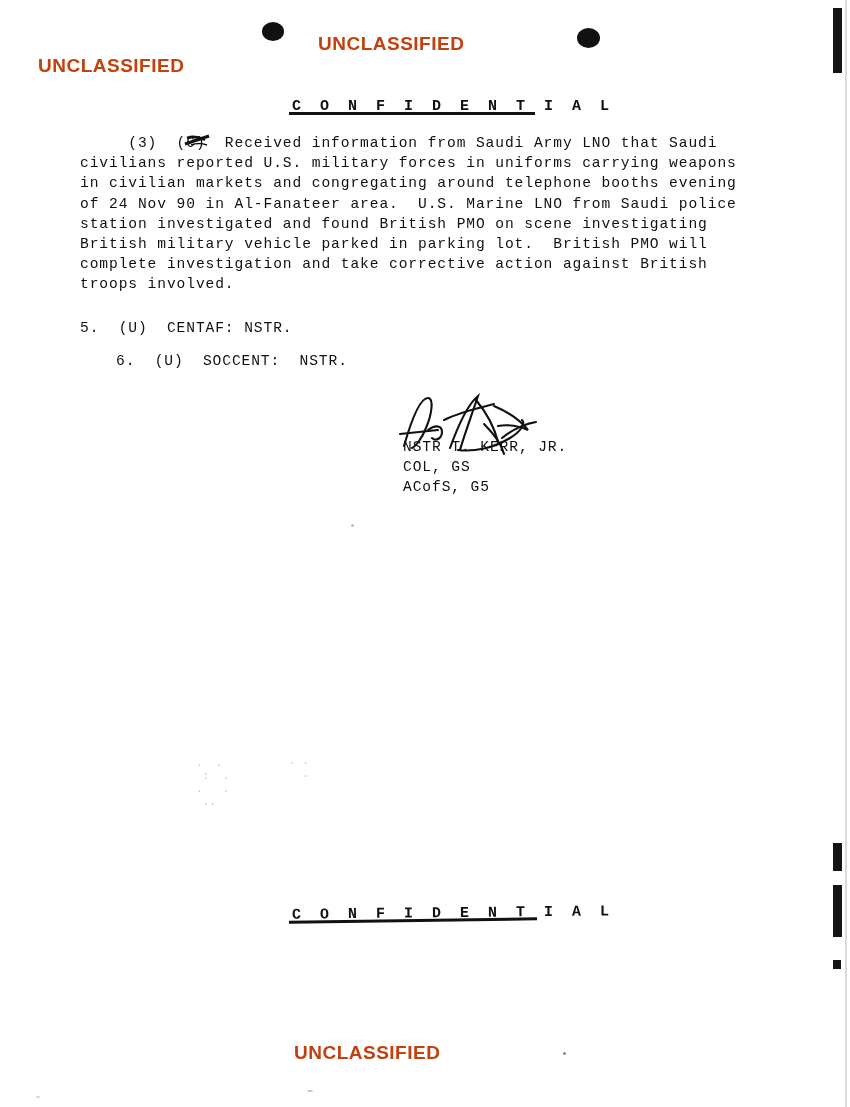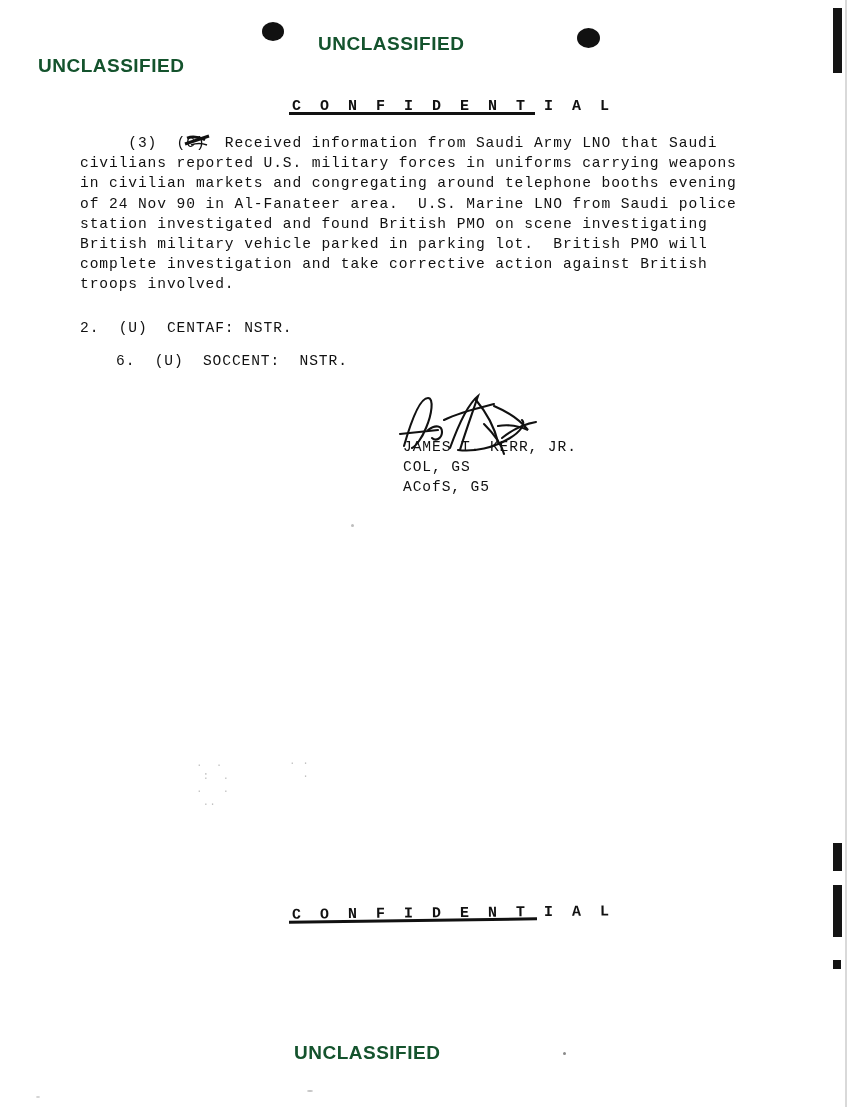--- a/index.html
+++ b/index.html
@@ -24,21 +24,21 @@
     background: #ffffff;
   }
 
   
   .stamp {
     position: absolute;
     font-family: "Liberation Sans", sans-serif;
     font-weight: bold;
     font-size: 19px;
     letter-spacing: 0.5px;
-    color: #14532d;
+    color: #c2410c;
     white-space: nowrap;
   }
   .stamp-top-left  { left: 38px;  top: 55px; }
   .stamp-top-mid   { left: 318px; top: 33px; }
   .stamp-bottom    { left: 294px; top: 1042px; }
 
   
   .dot {
     position: absolute;
     background: #111111;
@@ -169,41 +169,41 @@
 troops involved.</div>
 
   <div class="redact">
     <svg width="30" height="13" viewBox="0 0 30 13">
       <path d="M2 10 L26 2" stroke="#111111" stroke-width="3" fill="none"></path>
       <path d="M4 4 Q12 1 22 6" stroke="#111111" stroke-width="2.5" fill="none"></path>
       <path d="M8 11 Q16 8 24 11" stroke="#111111" stroke-width="1.6" fill="none"></path>
     </svg>
   </div>
 
-  <div class="doc-text item-5">2.  (U)  CENTAF: NSTR.</div>
+  <div class="doc-text item-5">5.  (U)  CENTAF: NSTR.</div>
   <div class="doc-text item-6">6.  (U)  SOCCENT:  NSTR.</div>
 
   <div class="signature">
     <svg width="170" height="70" viewBox="0 0 170 70">
       <g stroke="#111111" fill="none" stroke-width="2.1" stroke-linecap="round">
         <path d="M6 56 C14 28, 22 8, 30 8 C36 8, 34 24, 28 38 C24 48, 18 56, 14 58"></path>
         <path d="M2 44 L40 40"></path>
         <path d="M30 40 C38 34, 44 36, 44 42 C44 48, 38 52, 34 48"></path>
         <path d="M52 58 C60 36, 70 14, 80 6 C74 24, 66 46, 62 60"></path>
         <path d="M46 30 C62 22, 80 18, 96 14"></path>
         <path d="M78 10 C88 22, 96 36, 100 52"></path>
         <path d="M96 16 C110 22, 122 30, 130 40 C122 36, 110 34, 100 36"></path>
         <path d="M104 48 C114 40, 126 34, 138 32"></path>
         <path d="M60 60 C76 62, 96 58, 112 48 C122 42, 128 34, 124 30"></path>
         <path d="M86 34 C96 44, 104 56, 106 64"></path>
       </g>
     </svg>
   </div>
 
-  <div class="doc-text sig-block">JAMES T. KERR, JR.
+  <div class="doc-text sig-block">NSTR T. KERR, JR.
 COL, GS
 ACofS, G5</div>
 
 
   <div class="smudge smudge-a">.  .
  :  .
 .   .
  ..</div>
   <div class="smudge smudge-b">. .
   .</div>

